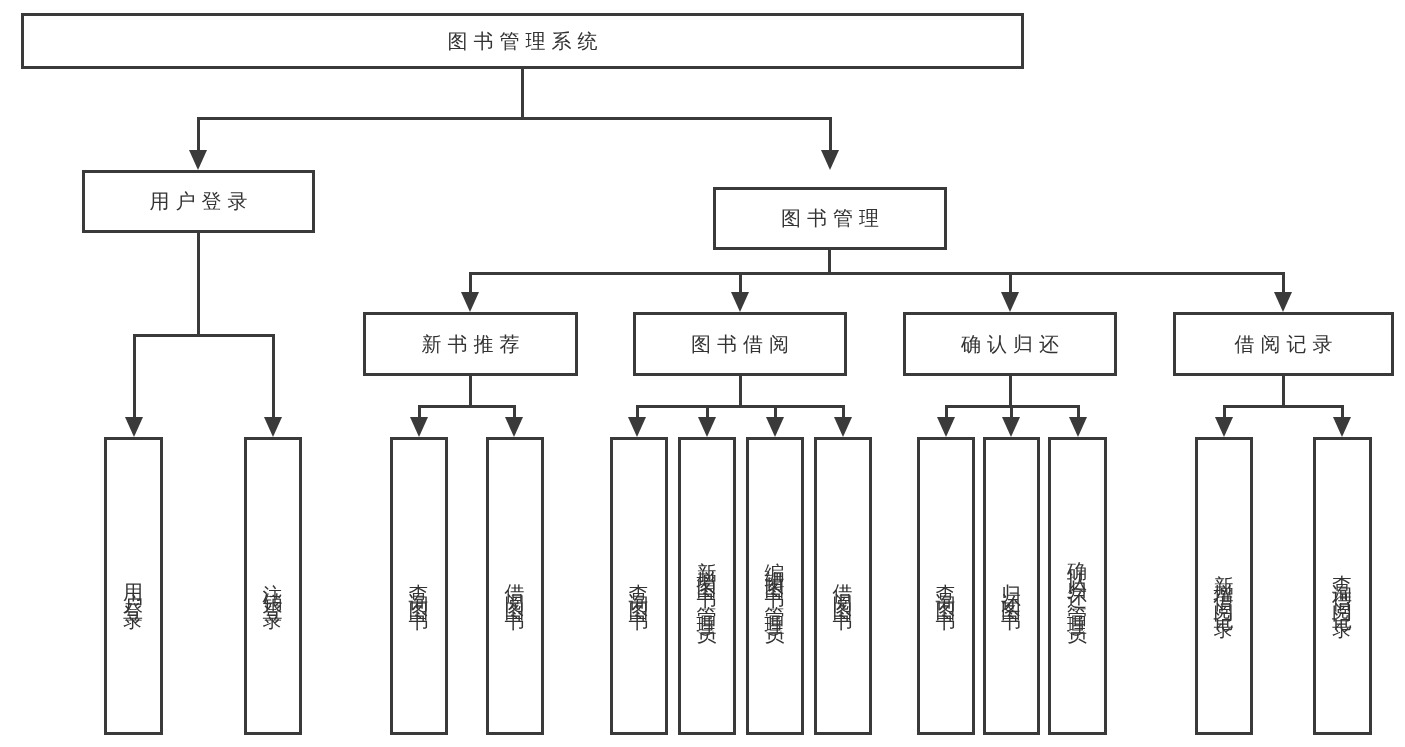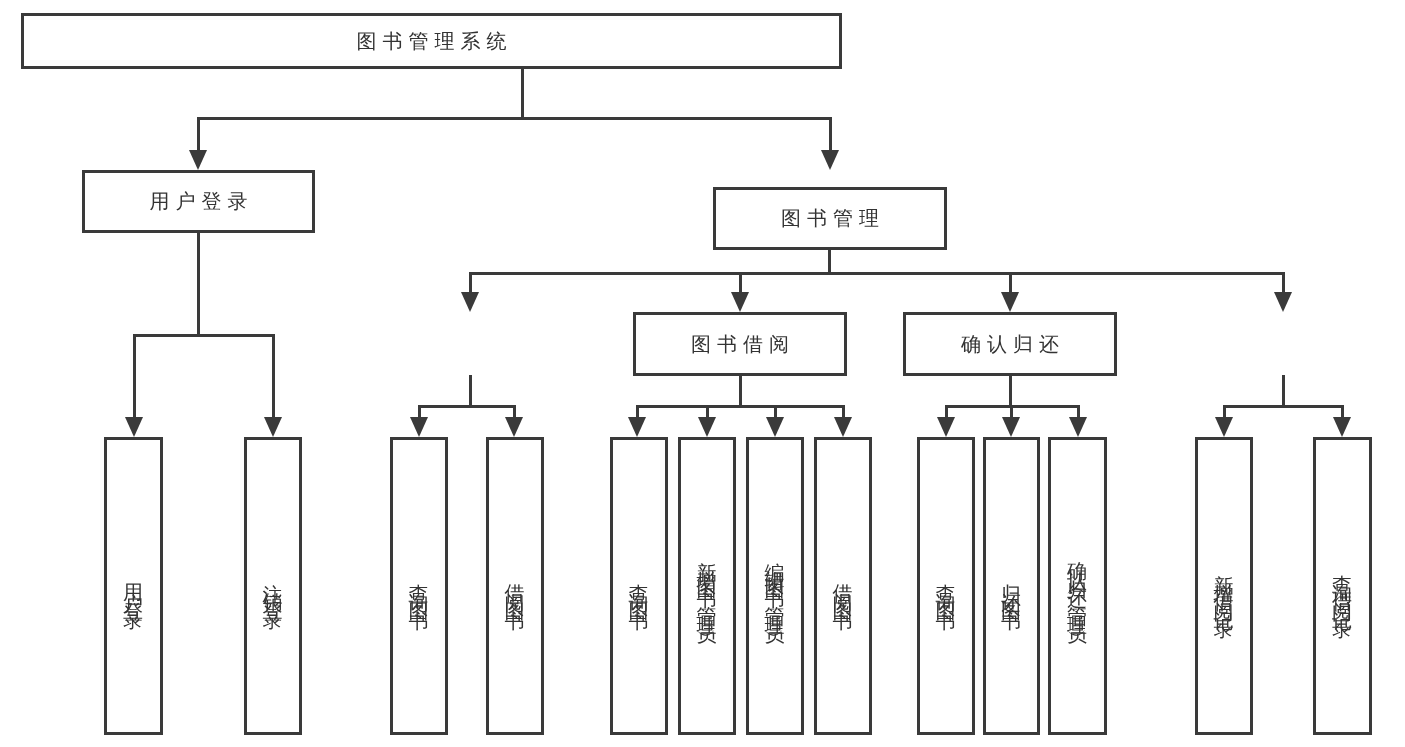--- a/index.html
+++ b/index.html
@@ -112,27 +112,29 @@
       <div class="vline" style="left: 1009.5px; top: 406px; height: 15px;"></div>
       <div class="arrowhead" style="left: 1002px; top: 417px;"></div>
       <div class="vline" style="left: 1076.5px; top: 406px; height: 15px;"></div>
       <div class="arrowhead" style="left: 1069px; top: 417px;"></div>
       <div class="vline" style="left: 1222.5px; top: 406px; height: 15px;"></div>
       <div class="arrowhead" style="left: 1215px; top: 417px;"></div>
       <div class="vline" style="left: 1340.5px; top: 406px; height: 15px;"></div>
       <div class="arrowhead" style="left: 1333px; top: 417px;"></div>
     </div>
 
-  <div class="box h" style="left:21px; top:13px; width:821px; height:56px;">图书管理系统</div>
+  <div class="box h" style="left:21px; top:13px; width:1003px; height:56px;">图书管理系统</div>
 
   <div class="box h" style="left:82px; top:170px; width:233px; height:63px;">用户登录</div>
   <div class="box h" style="left:713px; top:187px; width:234px; height:63px;">图书管理</div>
 
+  <div class="box h" style="left:363px; top:312px; width:215px; height:64px;">新书推荐</div>
   <div class="box h" style="left:633px; top:312px; width:214px; height:64px;">图书借阅</div>
   <div class="box h" style="left:903px; top:312px; width:214px; height:64px;">确认归还</div>
+  <div class="box h" style="left:1173px; top:312px; width:221px; height:64px;">借阅记录</div>
 
   <div class="box v" style="left:104px; top:437px; width:59px; height:298px;">用户登录</div>
   <div class="box v" style="left:244px; top:437px; width:58px; height:298px;">注销登录</div>
 
   <div class="box v" style="left:390px; top:437px; width:58px; height:298px;">查询图书</div>
   <div class="box v" style="left:486px; top:437px; width:58px; height:298px;">借阅图书</div>
 
   <div class="box v" style="left:610px; top:437px; width:58px; height:298px;">查询图书</div>
   <div class="box v" style="left:678px; top:437px; width:58px; height:298px;">新增图书（管理员）</div>
   <div class="box v" style="left:746px; top:437px; width:58px; height:298px;">编辑图书（管理员）</div>

